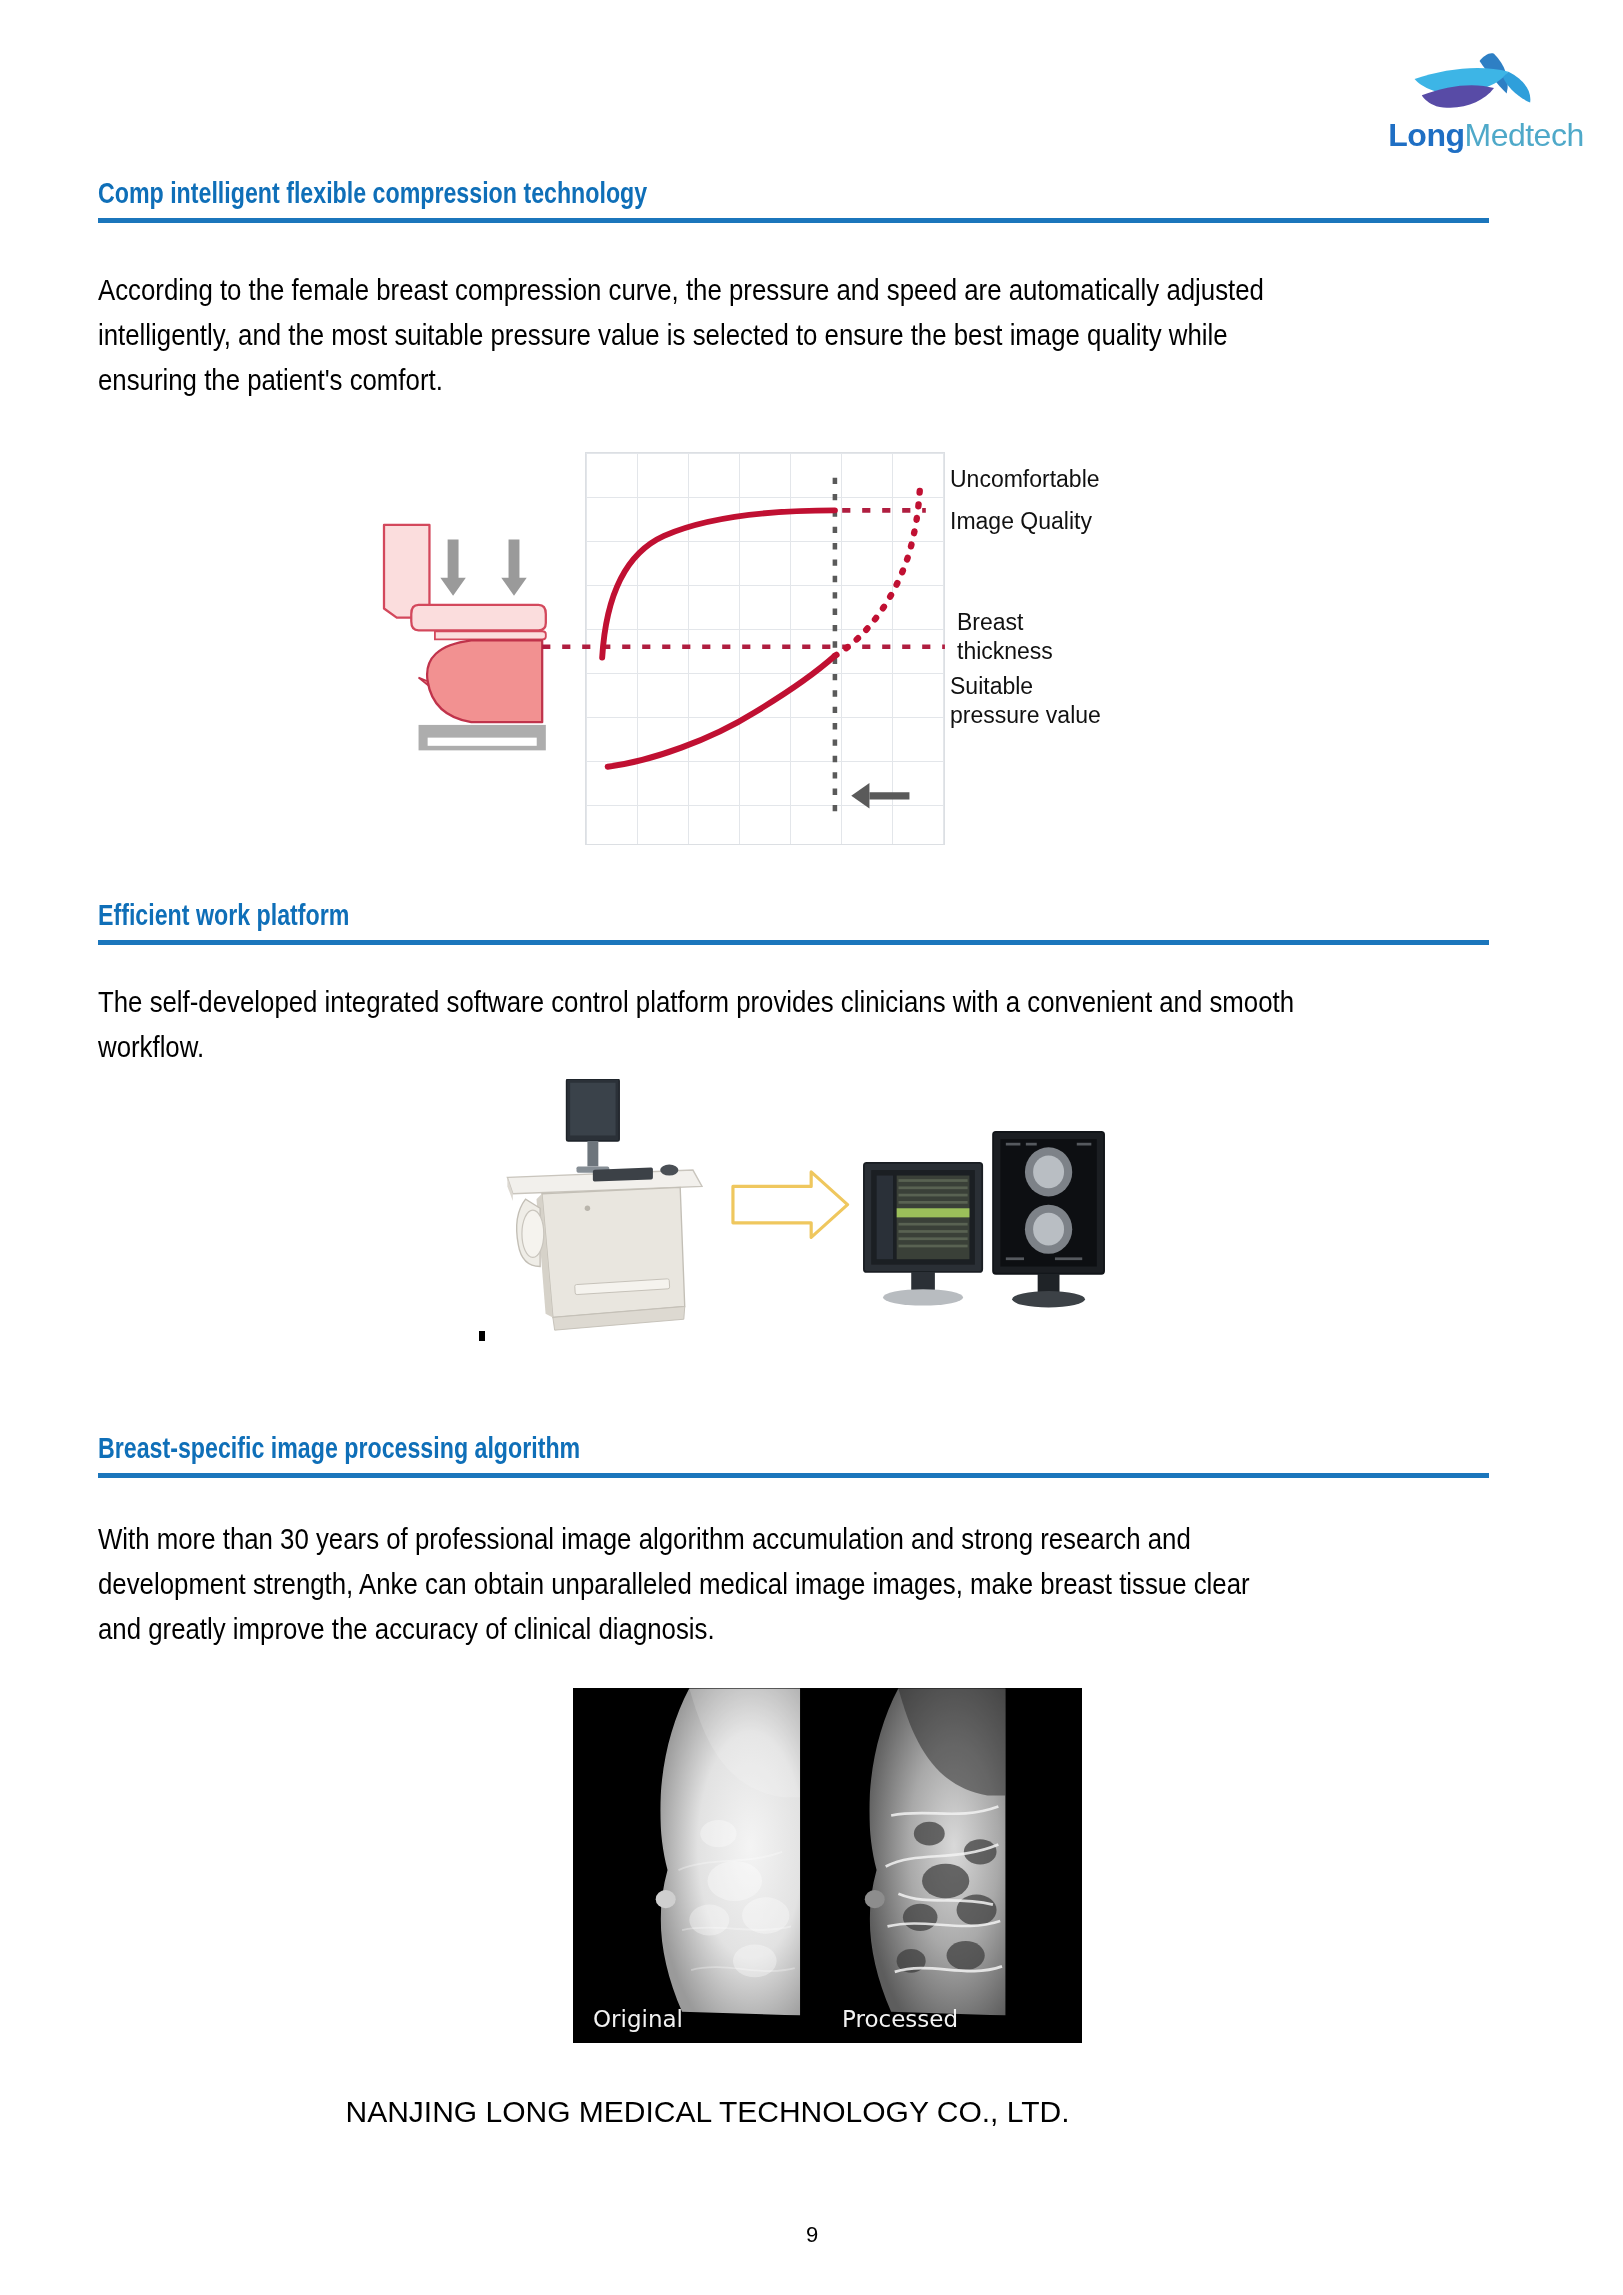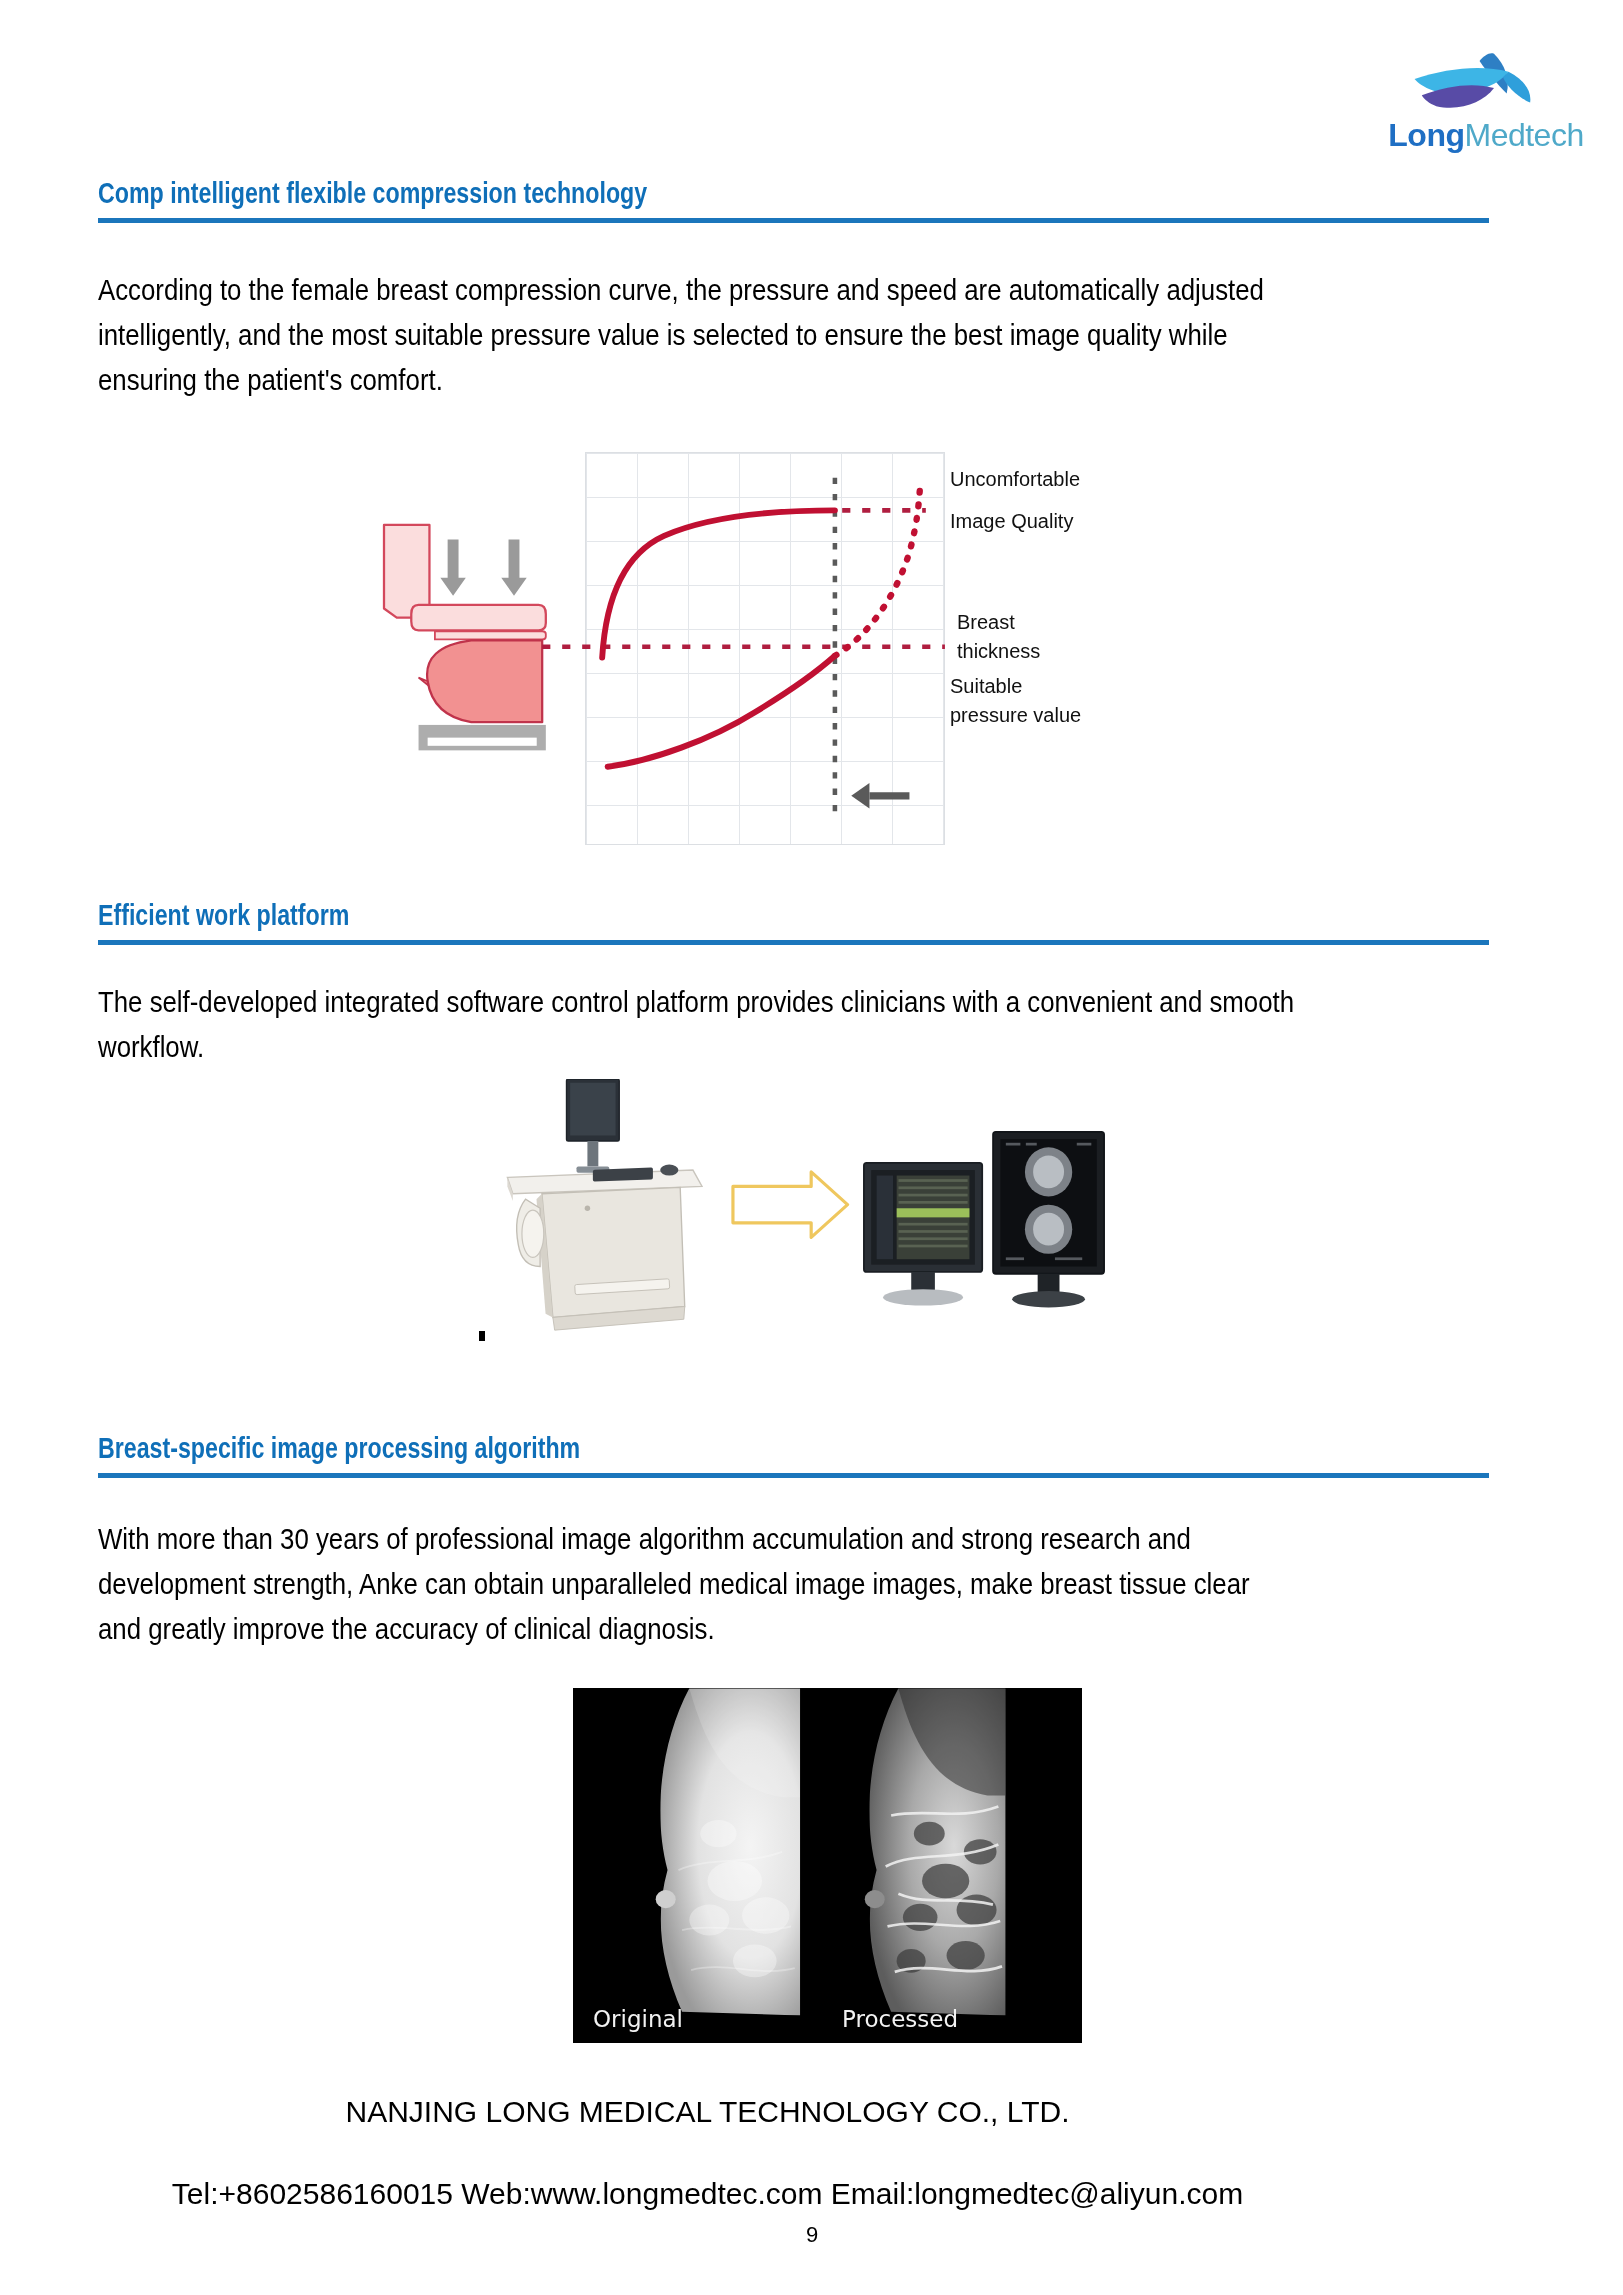--- a/index.html
+++ b/index.html
@@ -88,21 +88,21 @@
     width: 360px; height: 393px;
     border: 0.9px solid #dcdfe3;
     box-sizing: border-box;
     background:
       repeating-linear-gradient(to right, #e3e6ea 0 0.9px, transparent 0.9px 51px),
       repeating-linear-gradient(to bottom, #e3e6ea 0 0.9px, transparent 0.9px 44px);
   }
   .fig-svg { position: absolute; left: 0; top: 0; width: 800px; height: 414px; }
   .chart-label {
     position: absolute;
-    font-size: 20px;
+    font-size: 23px;
     color: #111;
     line-height: 29px;
     white-space: pre-line;
   }
 
   
   .fig-platform {
     position: absolute;
     left: 491px;
     top: 1068px;
@@ -368,17 +368,16 @@
         </g>
         <path d="M358 0 C 374 60, 398 108, 456 118 L476 118 L476 0 Z" fill="#2e2e2e" opacity="0.55"></path>
       </g>
       <ellipse cx="332" cy="232" rx="11" ry="10" fill="#8d8d8d"></ellipse>
     </svg>
     <div class="mammo-caption" style="left:20px;">Original</div>
     <div class="mammo-caption" style="left:269px;">Processed</div>
   </div>
 
   <div class="footer" style="top:2080px;">NANJING LONG MEDICAL TECHNOLOGY CO., LTD.</div>
-  <div class="footer" style="top:2162px;">Tel:+8602586160015 Web:www.longmedtec.com Email:longmedtec@aliyun.com</div>
   <div class="page-number" style="top:2211px;">9</div>
 
 </div>
 
 
 </body></html>

